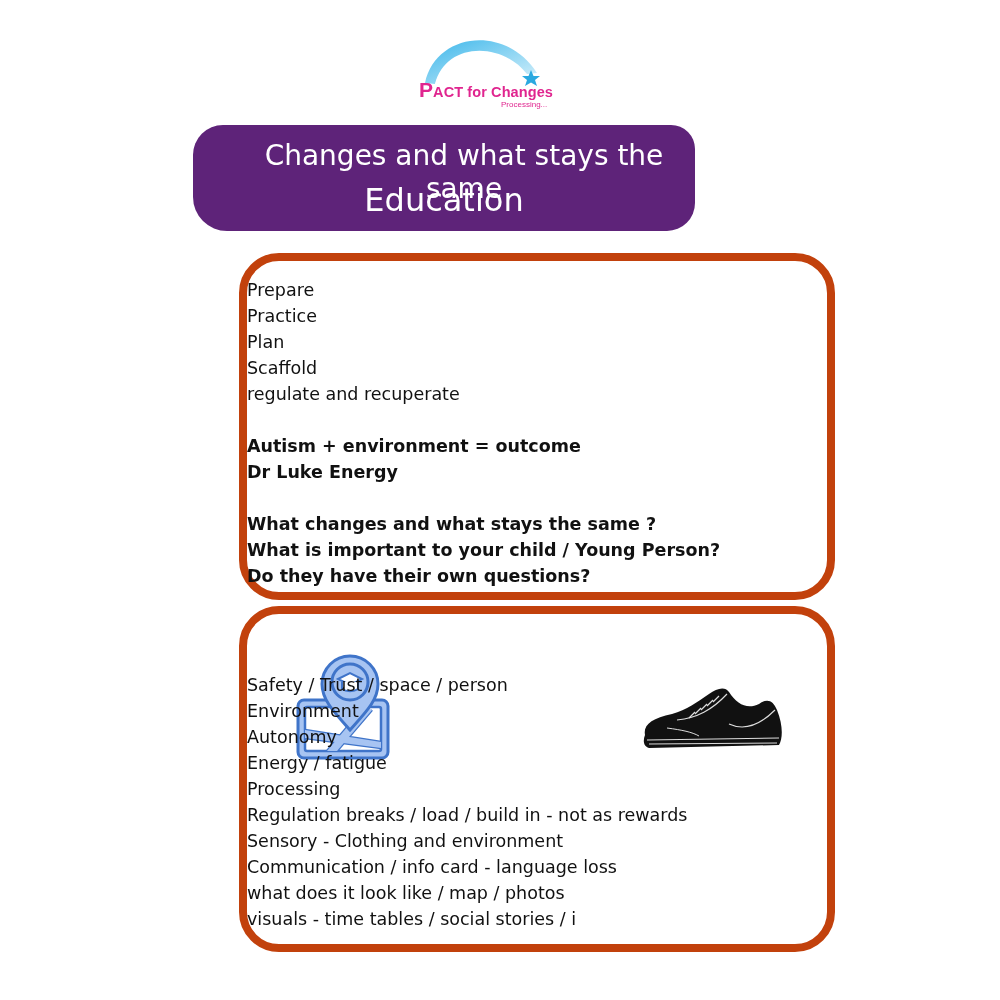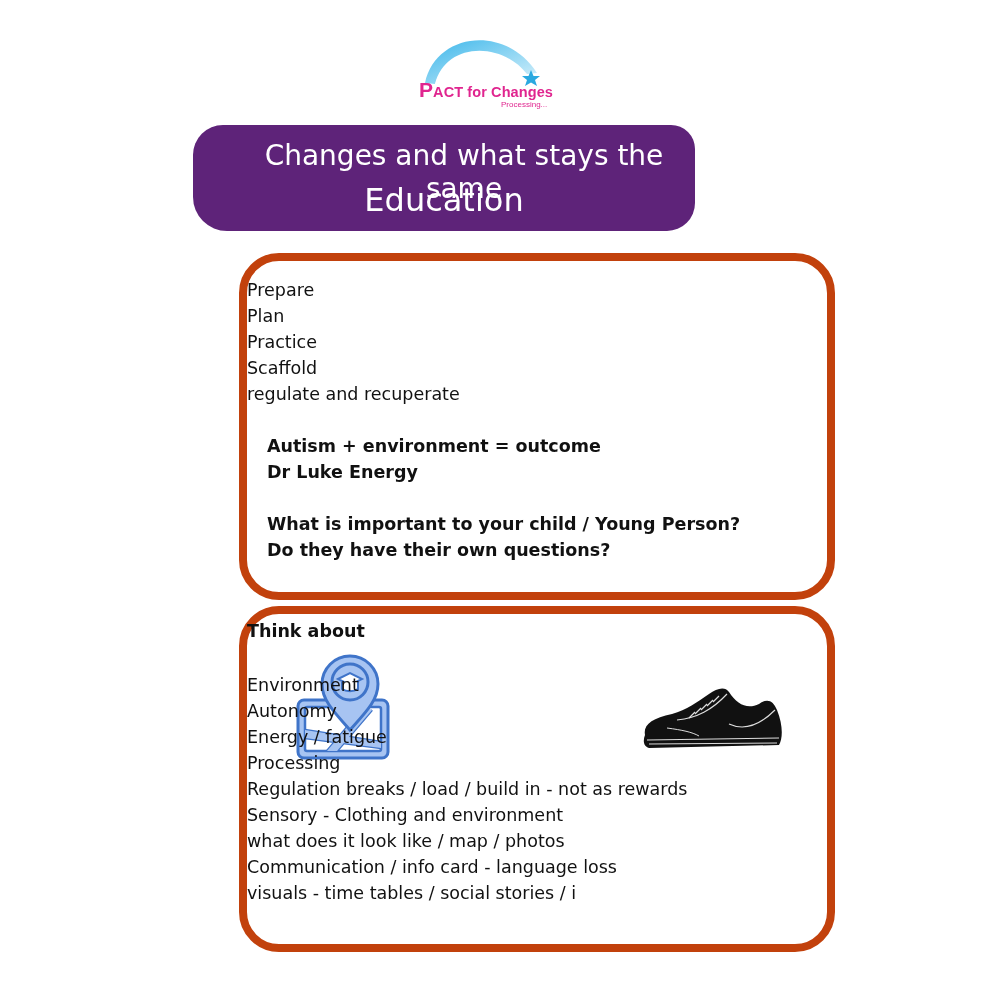--- a/index.html
+++ b/index.html
@@ -30,21 +30,21 @@
 
   .box {
     position:absolute; left:205px; width:580px; border:8px solid #c2410c; border-radius:40px;
     background:#fff; text-align:left;margin-left:34px;
   }
   .box1 { top:253px; height:331px; }
   .box2 { top:606px; height:330px; }
 
   .lines { position:absolute; left:0; right:0; }
   .line { height:26px; line-height:26px; font-size:17.5px; white-space:nowrap; }
-  .bold { font-weight:bold;padding-left:20px; }
+  .bold { font-weight:bold; }
   .gap { height:26px; }
 
   .box1 .lines { top:16px; }
   .box2 .heading { position:absolute; left:0; right:0; top:4px; font-size:17.5px; font-weight:bold; line-height:26px; }
   .box2 .lines { top:58px; }
 
   .map-icon { position:absolute; left:45px; top:28px; }
   .shoe-icon { position:absolute; left:390px; top:66px; }
 </style>
 </head>
@@ -67,35 +67,35 @@
 </div>
 
 <div class="title-banner">
   <div class="title-line1">Changes and what stays the same</div>
   <div class="title-line2">Education</div>
 </div>
 
 <div class="box box1">
   <div class="lines">
     <div class="line">Prepare</div>
+    <div class="line">Practice</div>
     <div class="line">Plan</div>
-    <div class="line">Practice</div>
     <div class="line">Scaffold</div>
     <div class="line">regulate and recuperate</div>
     <div class="gap"></div>
     <div class="line bold">Autism + environment = outcome</div>
     <div class="line bold">Dr Luke Energy</div>
     <div class="gap"></div>
+    <div class="line bold">What changes and what stays the same ?</div>
     <div class="line bold">What is important to your child / Young Person?</div>
     <div class="line bold">Do they have their own questions?</div>
   </div>
 </div>
 
 <div class="box box2">
-  <div class="heading">Think about</div>
 
   <svg class="map-icon" width="100" height="125" viewBox="0 0 100 125">
     <rect x="6" y="58" width="90" height="58" rx="6" fill="#a7c4f2" stroke="#3f74c9" stroke-width="3"></rect>
     <rect x="13" y="65" width="76" height="44" rx="2" fill="#ffffff" stroke="#3f74c9" stroke-width="2.5"></rect>
     <path d="M13 88 L89 100 M13 96 L89 106 M35 109 L72 65 M45 109 L80 68" stroke="#3f74c9" stroke-width="2.5" fill="none"></path>
     <path d="M13 88 L89 100 L89 106 L13 96 Z" fill="#a7c4f2"></path>
     <path d="M35 109 L72 65 L80 68 L45 109 Z" fill="#a7c4f2"></path>
     <path d="M58 88 C 42 70, 30 58, 30 42 A 28 28 0 1 1 86 42 C 86 58, 74 70, 58 88 Z" fill="#a7c4f2" stroke="#3f74c9" stroke-width="3"></path>
     <circle cx="58" cy="40" r="18" fill="#a7c4f2" stroke="#3f74c9" stroke-width="3"></circle>
     <polygon points="46,37 58,31 70,37 58,43" fill="#ffffff" stroke="#3f74c9" stroke-width="2"></polygon>
@@ -106,23 +106,24 @@
     <path d="M8 55 C 6 45, 15 38, 35 34 C 50 30, 60 22, 72 14 C 80 8, 88 6, 92 12 C 100 24, 110 30, 122 24 C 130 18, 136 20, 140 30 C 146 45, 146 58, 142 65 L 12 68 C 6 66, 6 60, 8 55 Z" fill="#111"></path>
     <path d="M10 60 L142 58" stroke="#ddd" stroke-width="1.2"></path>
     <path d="M12 64 L140 63" stroke="#ddd" stroke-width="1"></path>
     <path d="M40 40 C 60 38, 75 30, 90 14" stroke="#ddd" stroke-width="1.2" fill="none"></path>
     <path d="M52 38 l6 -6 M58 34 l6 -6 M64 30 l6 -6 M70 26 l6 -6 M76 22 l6 -6" stroke="#ddd" stroke-width="1.2"></path>
     <path d="M92 44 C 105 50, 120 48, 138 30" stroke="#ddd" stroke-width="1.2" fill="none"></path>
     <path d="M30 48 C 45 50, 55 52, 62 56" stroke="#ddd" stroke-width="1" fill="none"></path>
   </svg>
 
   <div class="lines">
+    <div class="line">Safety / Trust / space / person</div>
     <div class="line">Environment</div>
     <div class="line">Autonomy</div>
     <div class="line">Energy / fatigue</div>
     <div class="line">Processing</div>
     <div class="line">Regulation  breaks / load / build in  - not as rewards</div>
     <div class="line">Sensory -  Clothing and environment</div>
+    <div class="line">Communication / info card - language loss</div>
     <div class="line">what does it look like / map / photos</div>
-    <div class="line">Communication / info card - language loss</div>
     <div class="line">visuals - time tables / social stories / i</div>
   </div>
 </div>
 
 </body></html>

